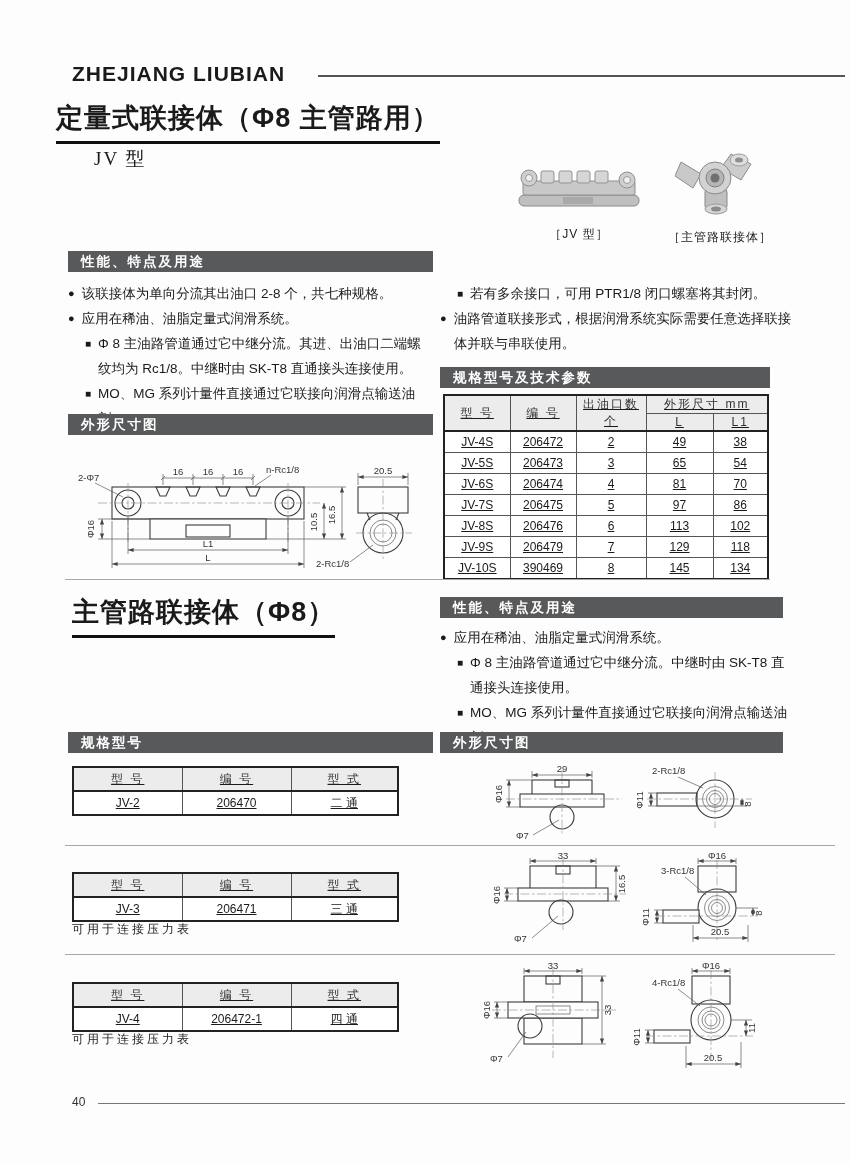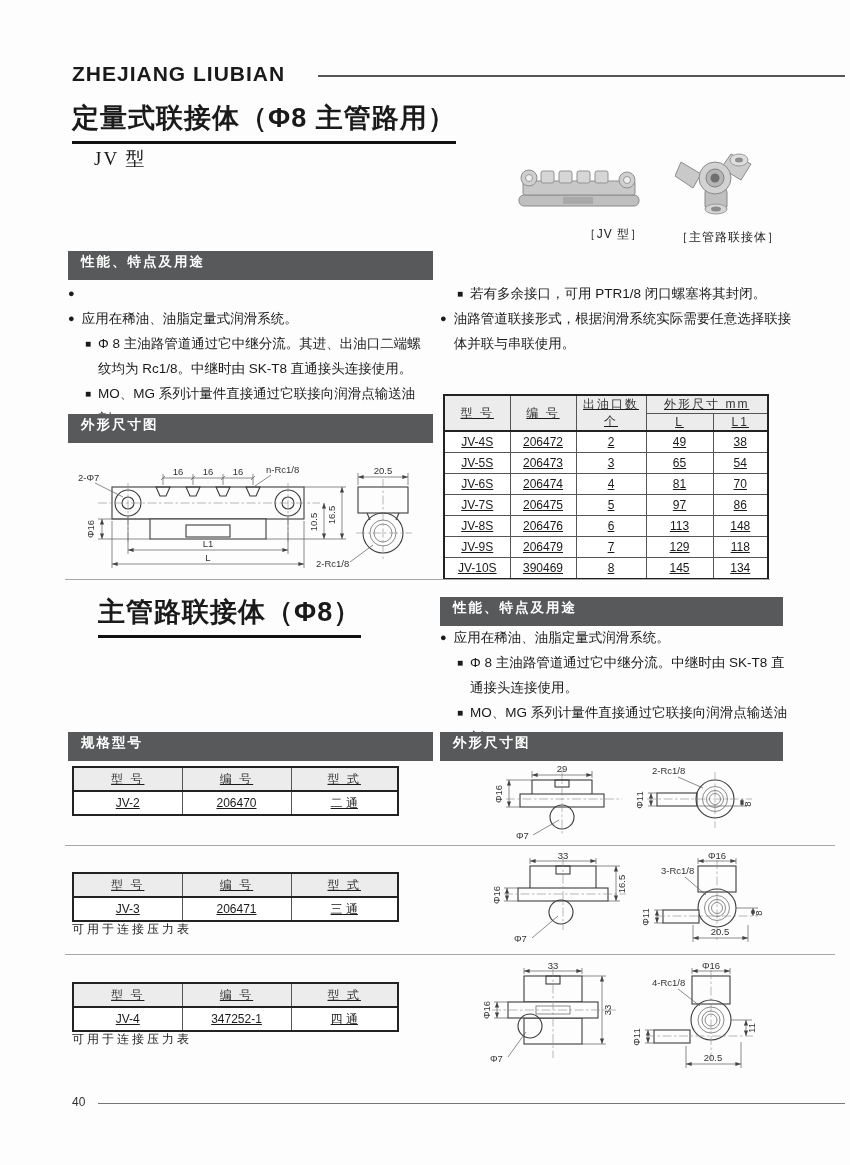--- a/index.html
+++ b/index.html
@@ -2,26 +2,26 @@
 <html><head>
 <meta charset="utf-8">
 <style>
   html,body{margin:0;padding:0;background:#e9e9e9;}
   .page{position:relative;width:850px;height:1165px;background:#fdfdfd;margin:0 auto;
         font-family:"Liberation Sans","DejaVu Sans",sans-serif;color:#1a1a1a;overflow:hidden;padding-left:40px;}
   .abs{position:absolute;}
   .brand{left:72px;top:62px;font-size:21px;font-weight:bold;letter-spacing:1px;}
   .brand-rule{left:318px;top:75px;width:527px;height:2px;background:#555;}
   .h1{font-weight:bold;letter-spacing:1px;border-bottom:3px solid #111;padding-bottom:5px;white-space:nowrap;font-size:27px;}
-  .title1{left:72px;top:100px;}
-  .title2{left:72px;top:594px;margin-left:26px;}
+  .title1{left:56px;top:100px;}
+  .title2{left:72px;top:594px;}
   .jv-type{left:94px;top:146px;font-family:"Liberation Serif","DejaVu Serif",serif;font-size:19px;letter-spacing:2px;}
-  .bar{background:#58595b;color:#fff;font-weight:bold;font-size:13.5px;height:29px;line-height:21px;
+  .bar{background:#58595b;color:#fff;font-weight:bold;font-size:13.5px;height:21px;line-height:21px;
        padding-left:13px;letter-spacing:2px;}
-  .cap{font-size:12px;letter-spacing:1px;text-align:right;color:#222;}
+  .cap{font-size:12px;letter-spacing:1px;text-align:center;color:#222;}
   .feat-item{display:flex;gap:7px;font-size:13.5px;line-height:25px;}
   .feat-item .mk{flex:0 0 auto;}
   .mk.dot{font-size:11px;}
   .mk.sq{font-size:10px;}
   .indent1{padding-left:17px;}
   table{border-collapse:collapse;background:#fff;}
   .tbl{border:2px solid #222;font-size:12px;table-layout:fixed;text-decoration:underline;}
   .tbl th,.tbl td{border:1px solid #555;text-align:center;font-weight:normal;padding:0;}
   .tbl thead{border-bottom:2px solid #222;}
   .tbl thead th{background:#ececec;letter-spacing:2px;color:#333;}
@@ -77,20 +77,21 @@
     <circle cx="40" cy="30" r="4.5" fill="#707070"></circle>
   </svg>
   <div class="abs cap" style="left:515px;top:226px;width:128px">［JV 型］</div>
   <div class="abs cap" style="left:660px;top:229px;width:120px">［主管路联接体］</div>
 
   <div class="abs bar" style="left:68px;top:251px;width:352px">性能、特点及用途</div>
 
   <div class="abs" style="left:68px;top:281px;width:358px">
     <div class="feat-item">
       <span class="mk dot">●</span>
+      <span>该联接体为单向分流其出油口 2-8 个，共七种规格。</span>
     </div>
     <div class="feat-item">
       <span class="mk dot">●</span>
       <span>应用在稀油、油脂定量式润滑系统。</span>
     </div>
     <div class="feat-item indent1">
       <span class="mk sq">■</span>
       <span>Φ 8 主油路管道通过它中继分流。其进、出油口二端螺纹均为 Rc1/8。中继时由 SK-T8 直通接头连接使用。</span>
     </div>
     <div class="feat-item indent1">
@@ -103,20 +104,21 @@
     <div class="feat-item indent1">
       <span class="mk sq">■</span>
       <span>若有多余接口，可用 PTR1/8 闭口螺塞将其封闭。</span>
     </div>
     <div class="feat-item">
       <span class="mk dot">●</span>
       <span>油路管道联接形式，根据润滑系统实际需要任意选择联接体并联与串联使用。</span>
     </div>
   </div>
 
+  <div class="abs bar" style="left:440px;top:367px;width:317px">规格型号及技术参数</div>
 
   <table class="abs tbl main-tbl" style="left:443px;top:394px;width:326px">
     <colgroup>
         <col style="width:66px">
         <col style="width:66px">
         <col style="width:70px">
         <col style="width:67px">
         <col>
       </colgroup>
     <thead>
@@ -158,21 +160,21 @@
           <td>206475</td>
           <td>5</td>
           <td>97</td>
           <td>86</td>
         </tr>
       <tr>
           <td>JV-8S</td>
           <td>206476</td>
           <td>6</td>
           <td>113</td>
-          <td>148</td>
+          <td>102</td>
         </tr>
       <tr>
           <td>JV-9S</td>
           <td>206479</td>
           <td>7</td>
           <td>129</td>
           <td>118</td>
         </tr>
       <tr>
           <td>JV-10S</td>
@@ -441,21 +443,21 @@
     <thead>
         <tr>
       <th>型  号</th>
       <th>编  号</th>
       <th>型  式</th>
     </tr>
       </thead>
     <tbody>
         <tr>
       <td>JV-4</td>
-      <td>347252-1</td>
+      <td>206472-1</td>
       <td>四 通</td>
     </tr>
       </tbody>
   </table>
   <div class="abs note" style="left:72px;top:1031px">可用于连接压力表</div>
 
   <svg class="abs" style="left:448px;top:960px;width:360px;height:118px" viewBox="0 0 360 118">
     <defs>
       <marker id="mk4" markerWidth="9" markerHeight="8" refX="8" refY="4" orient="auto-start-reverse">
           <path d="M0,1 L8,4 L0,7 z" fill="#444"></path>

